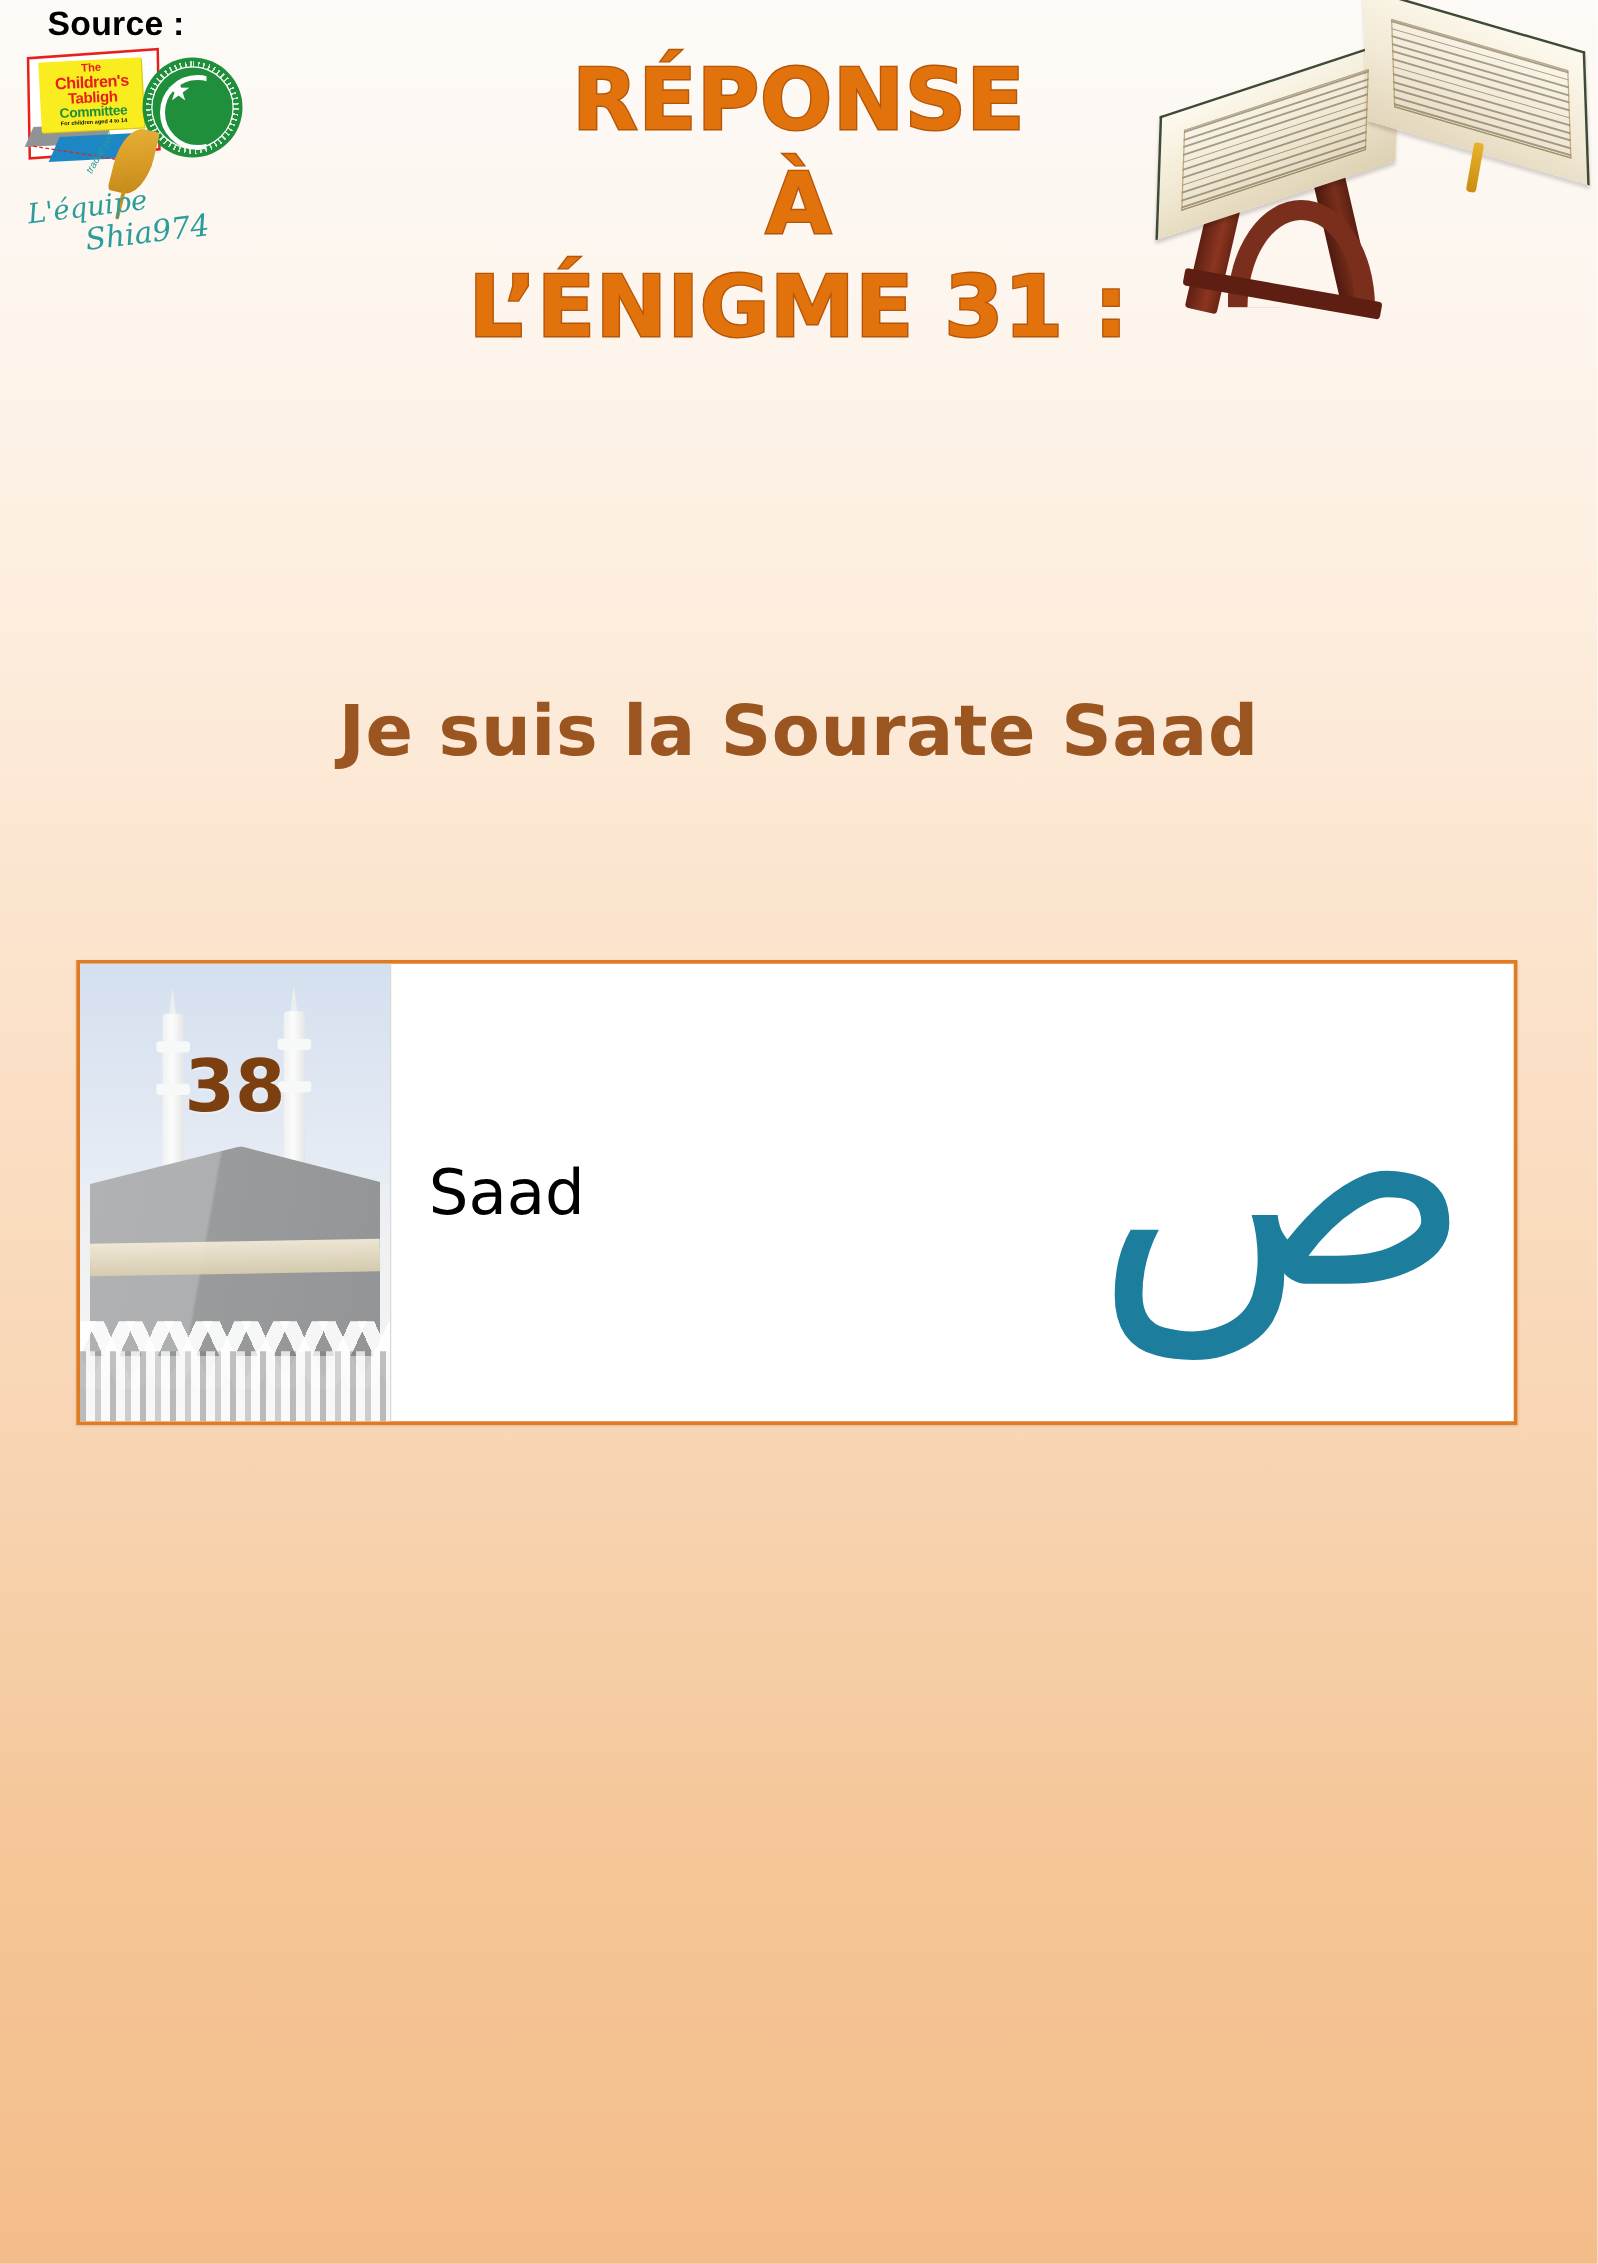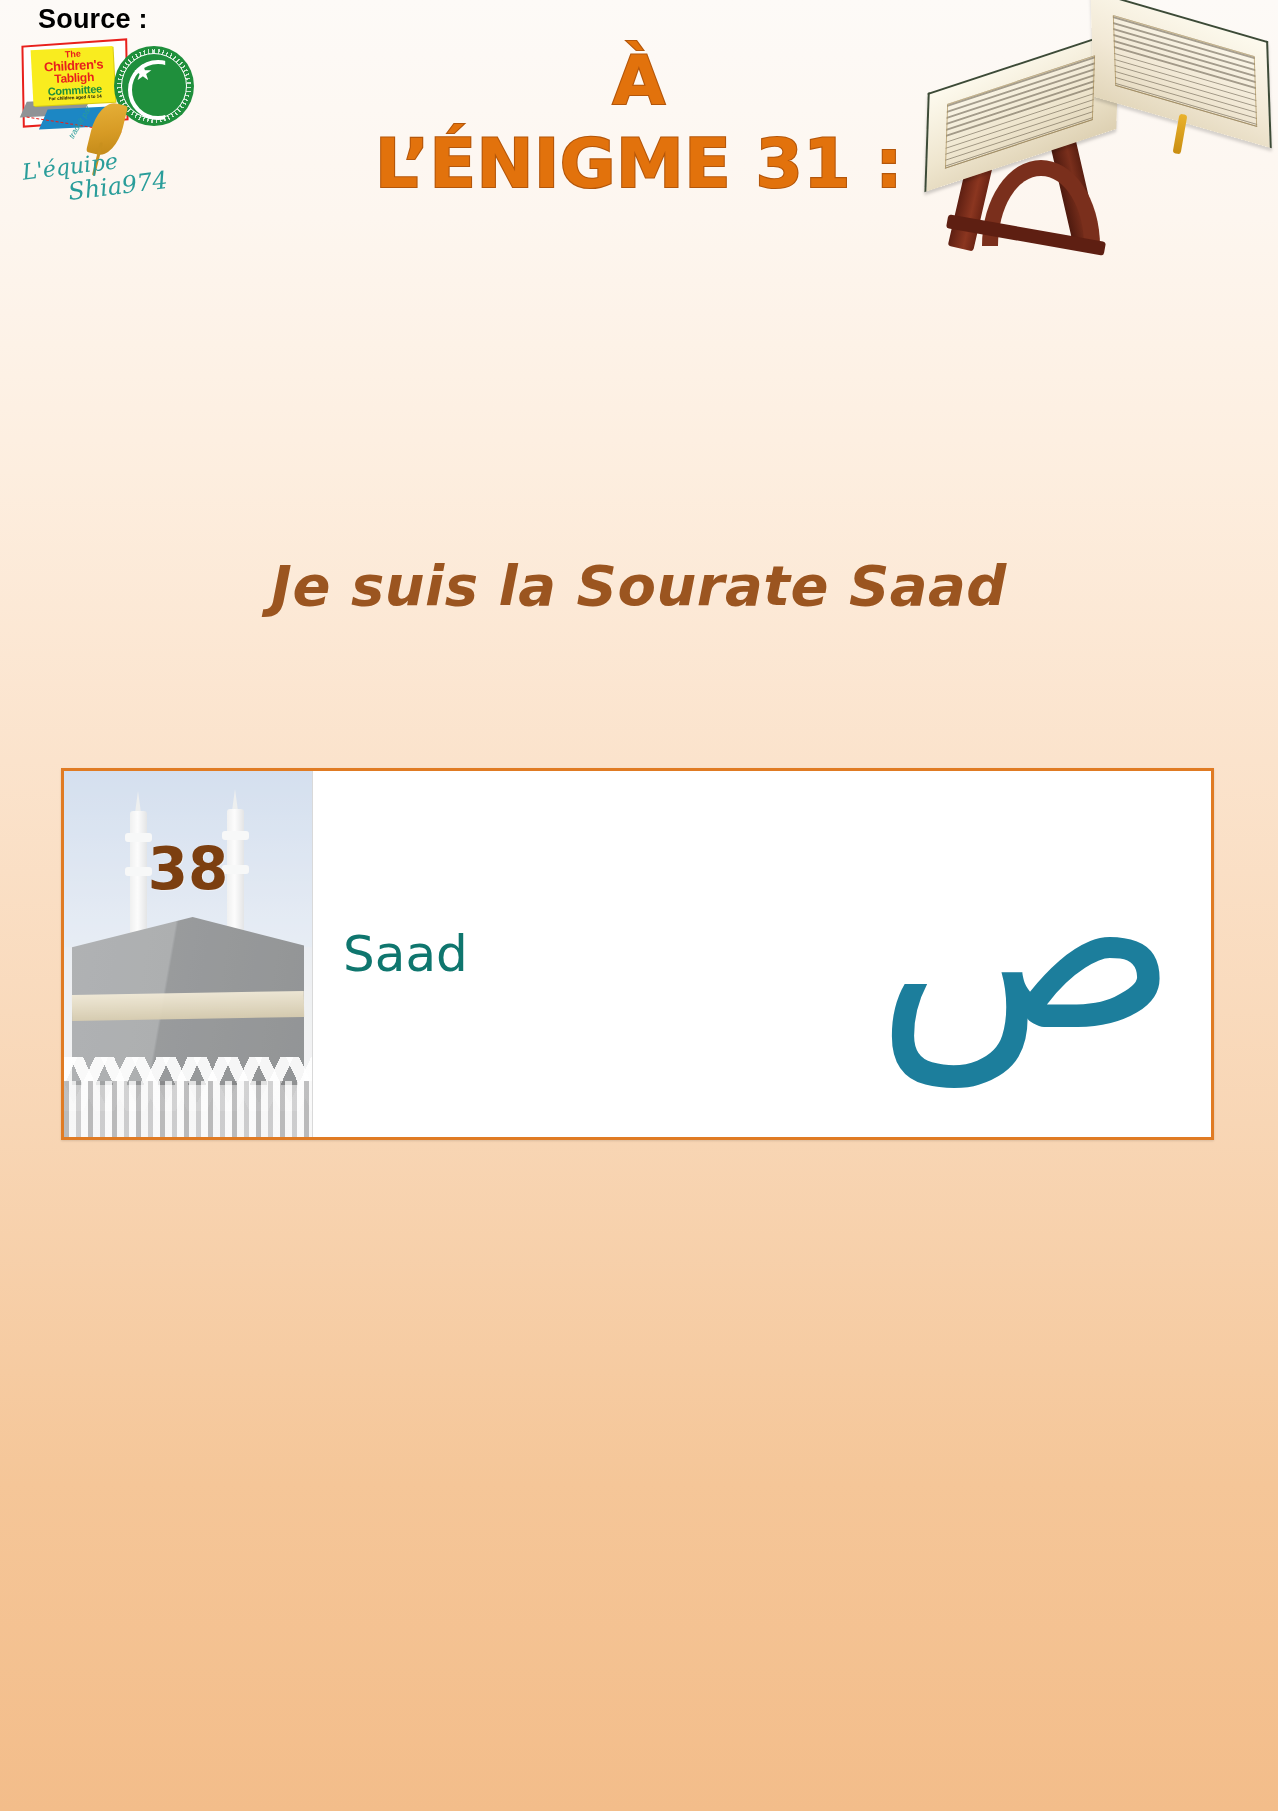--- a/index.html
+++ b/index.html
@@ -323,21 +323,20 @@
   }
 
   
   #answer-line {
     position: absolute;
     left: 0;
     top: 553px;
     width: 1278px;
     text-align: center;
     font-family: "DejaVu Sans", sans-serif;
-    font-style: italic;
     font-weight: bold;
     font-size: 56px;
     color: #9B5520;
     letter-spacing: .5px;
   }
 
   
   #surah-card {
     position: absolute;
     left: 61px;
@@ -456,21 +455,21 @@
     padding-left: 30px;
     display: flex;
     flex-direction: column;
     justify-content: center;
     gap: 4px;
   }
   #card-names .name-ar-translit,
   #card-names .name-fr {
     font-family: "DejaVu Sans", sans-serif;
     font-size: 50px;
-    color: #0f766e;
+    color: #000000;
     line-height: 1.18;
     white-space: nowrap;
   }
 
   #arabic-letter {
     flex: 0 0 320px;
     display: flex;
     align-items: center;
     justify-content: center;
     padding-right: 24px;
@@ -520,20 +519,21 @@
   </div>
   <div id="traduit">traduit par</div>
 
   <div id="equipe-sig">
     <div class="l1">L'équipe</div>
     <div class="l2">Shia974</div>
   </div>
 </div>
 
 <div id="title-block">
+  <div class="tline" id="title-line-1">RÉPONSE</div>
   <div class="tline" id="title-line-2">À</div>
   <div class="tline" id="title-line-3">L’ÉNIGME 31 :</div>
 </div>
 
 <div id="quran-image">
   <div class="rehal-left"></div>
   <div class="rehal-right"></div>
   <div class="rehal-arch"></div>
   <div class="rehal-foot"></div>
   <div class="book-left"></div>

